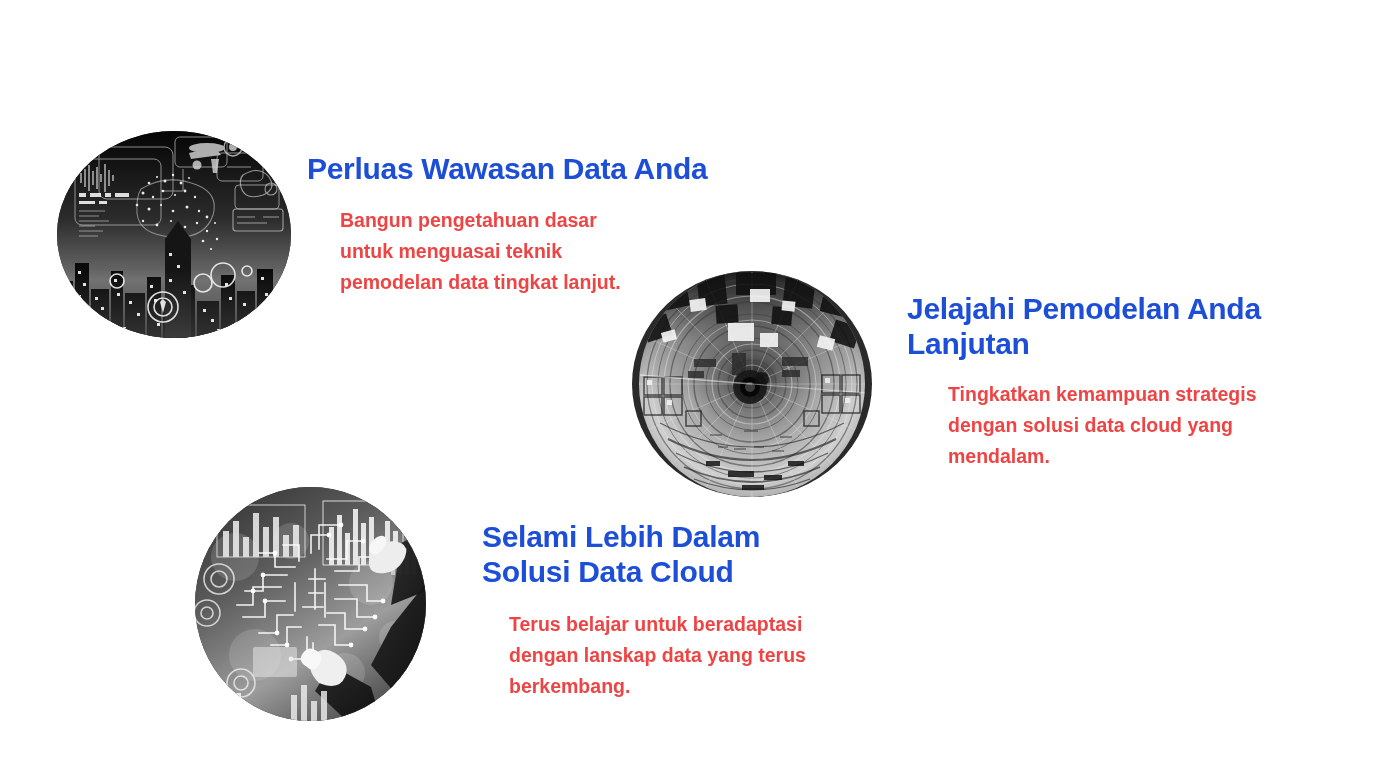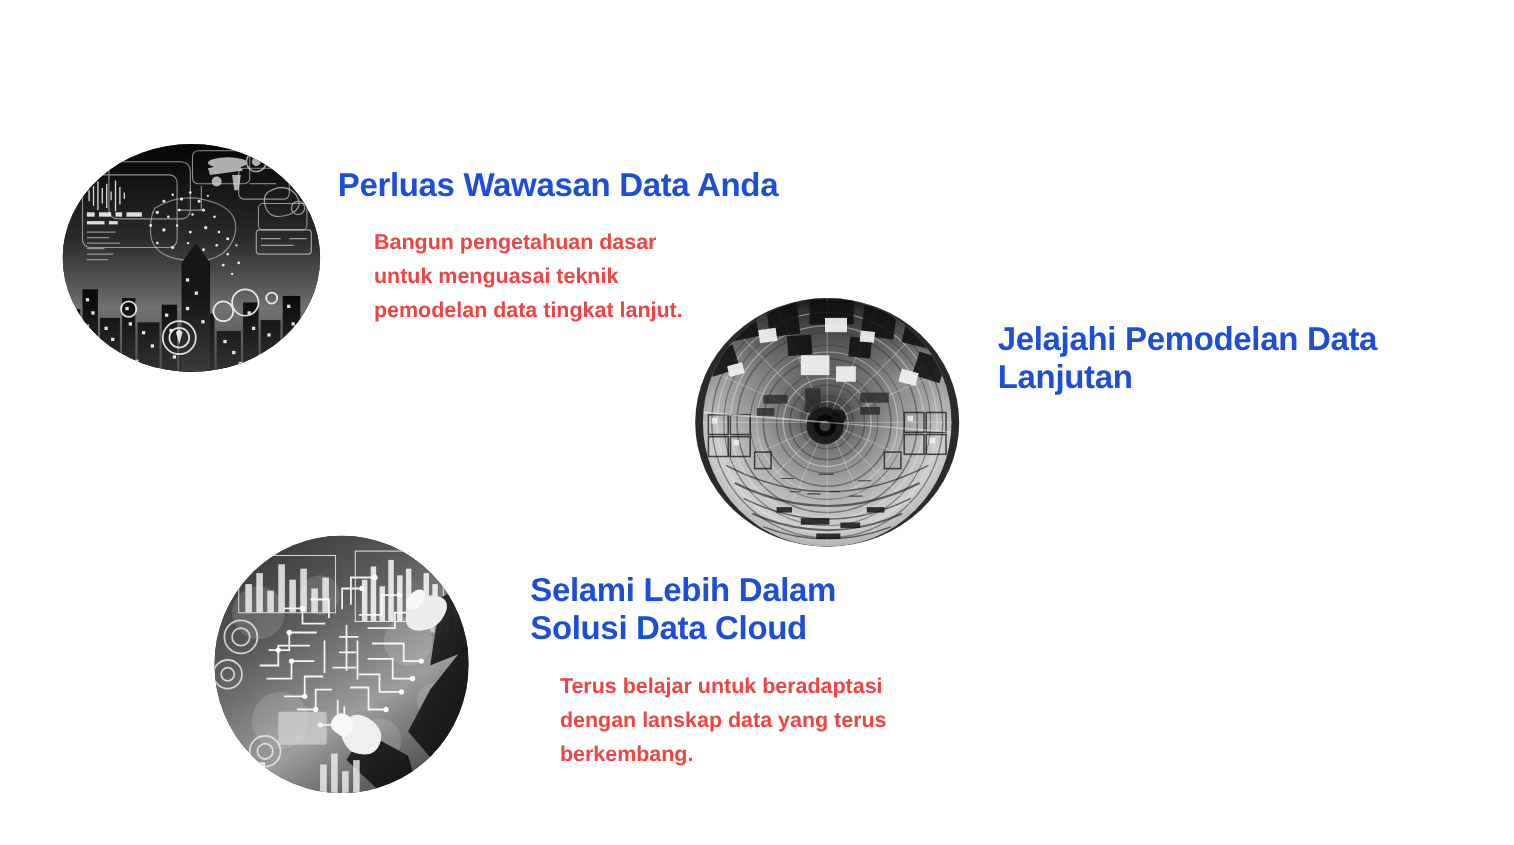--- a/index.html
+++ b/index.html
@@ -513,22 +513,25 @@
   </div>
 
   <div class="block" id="block-1">
     <div class="block-heading">Perluas Wawasan Data Anda</div>
     <div class="block-body">Bangun pengetahuan dasar
 untuk menguasai teknik
 pemodelan data tingkat lanjut.</div>
   </div>
 
   <div class="block" id="block-2">
-    <div class="block-heading">Jelajahi Pemodelan Data
+    <div class="block-heading">Jelajahi Pemodelan Anda
 Lanjutan</div>
+    <div class="block-body">Tingkatkan kemampuan strategis
+dengan solusi data cloud yang
+mendalam.</div>
   </div>
 
   <div class="block" id="block-3">
     <div class="block-heading">Selami Lebih Dalam
 Solusi Data Cloud</div>
     <div class="block-body">Terus belajar untuk beradaptasi
 dengan lanskap data yang terus
 berkembang.</div>
   </div>
 

